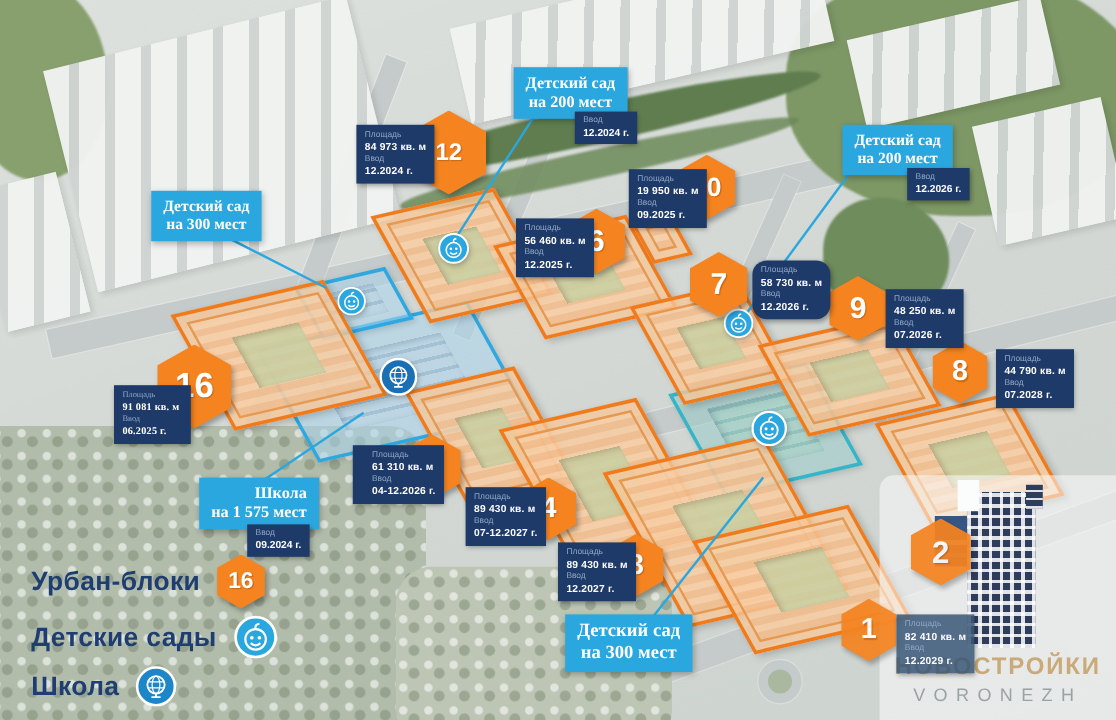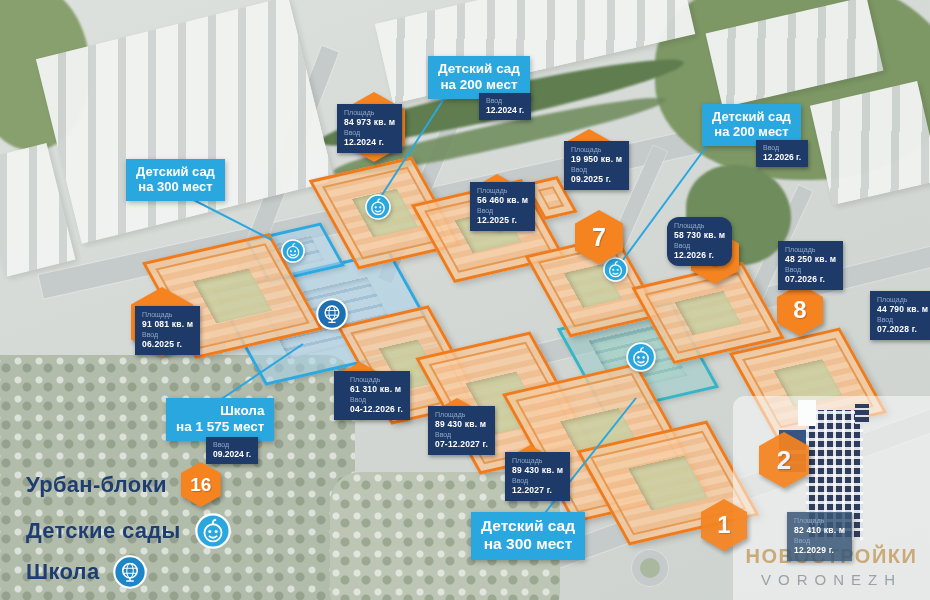--- a/index.html
+++ b/index.html
@@ -31,27 +31,27 @@
   .bzone.teal{border-color:#36b4c8;background:rgba(140,202,198,.45);}
   .bzone.teal::after{background:repeating-linear-gradient(0deg, rgba(170,210,200,.8) 0 8px, rgba(140,190,185,.8) 8px 11px);}
 
   
   .hex{position:absolute;display:flex;align-items:center;justify-content:center;
     clip-path:polygon(50% 0,100% 25%,100% 75%,50% 100%,0 75%,0 25%);
     background:#f5831f;color:#fff;font-weight:bold;z-index:6;
     text-shadow:1px 1px 1px rgba(0,0,0,.2);}
   .hexwrap{position:absolute;z-index:6;filter:drop-shadow(2px 3px 2px rgba(0,0,0,.3));}
   .info{position:absolute;background:#1e3a68;color:#fff;padding:4px 7px 5px;line-height:1.3;
-    box-shadow:1px 2px 4px rgba(0,0,0,.35);z-index:6;min-width:50px;margin-left:40px;}
+    box-shadow:1px 2px 4px rgba(0,0,0,.35);z-index:6;min-width:50px;}
   .info .lbl{color:#8fa7c8;font-size:7px;}
   .info .val{color:#fff;font-size:8.5px;font-weight:bold;letter-spacing:.2px;white-space:nowrap;}
   .info.muted{background:rgba(56,86,117,.85);}
   .callout{position:absolute;background:#2ba7e0;color:#fff;font-weight:bold;
     padding:5px 10px 6px;font-size:13.5px;line-height:1.18;text-align:center;z-index:7;
-    box-shadow:1px 2px 5px rgba(0,0,0,.28);white-space:nowrap;}
+    box-shadow:1px 2px 5px rgba(0,0,0,.28);white-space:nowrap;font-family:Liberation Serif, serif;}
   .callout.big{font-size:15.5px;}
   .callout.rt{text-align:right;}
   .vvod-tag{position:absolute;background:#1e3a68;padding:3px 7px 4px;z-index:7;line-height:1.3;
     box-shadow:1px 2px 4px rgba(0,0,0,.35);}
   .vvod-tag .lbl{color:#8fa7c8;font-size:7px;}
   .vvod-tag .val{color:#fff;font-size:8.5px;font-weight:bold;white-space:nowrap;}
 
   .mapicon{position:absolute;z-index:5;filter:drop-shadow(1px 2px 2px rgba(0,0,0,.25));}
   .lines{position:absolute;inset:0;z-index:4;pointer-events:none;}
 
@@ -279,21 +279,21 @@
     <div class="val">48 250 кв. м</div>
     <div class="lbl">Ввод</div>
     <div class="val">07.2026 г.</div>
   </div>
   <div class="info" style="left:830px;top:291px;">
     <div class="lbl">Площадь</div>
     <div class="val">44 790 кв. м</div>
     <div class="lbl">Ввод</div>
     <div class="val">07.2028 г.</div>
   </div>
-  <div class="info" style="left:95px;top:306px;">
+  <div class="info" style="left:95px;top:321px;font-family:Liberation Serif, serif;">
     <div class="lbl">Площадь</div>
     <div class="val">91 081 кв. м</div>
     <div class="lbl">Ввод</div>
     <div class="val">06.2025 г.</div>
   </div>
   <div class="info" style="left:294px;top:371px;padding-left:16px;">
     <div class="lbl">Площадь</div>
     <div class="val">61 310 кв. м</div>
     <div class="lbl">Ввод</div>
     <div class="val">04-12.2026 г.</div>

